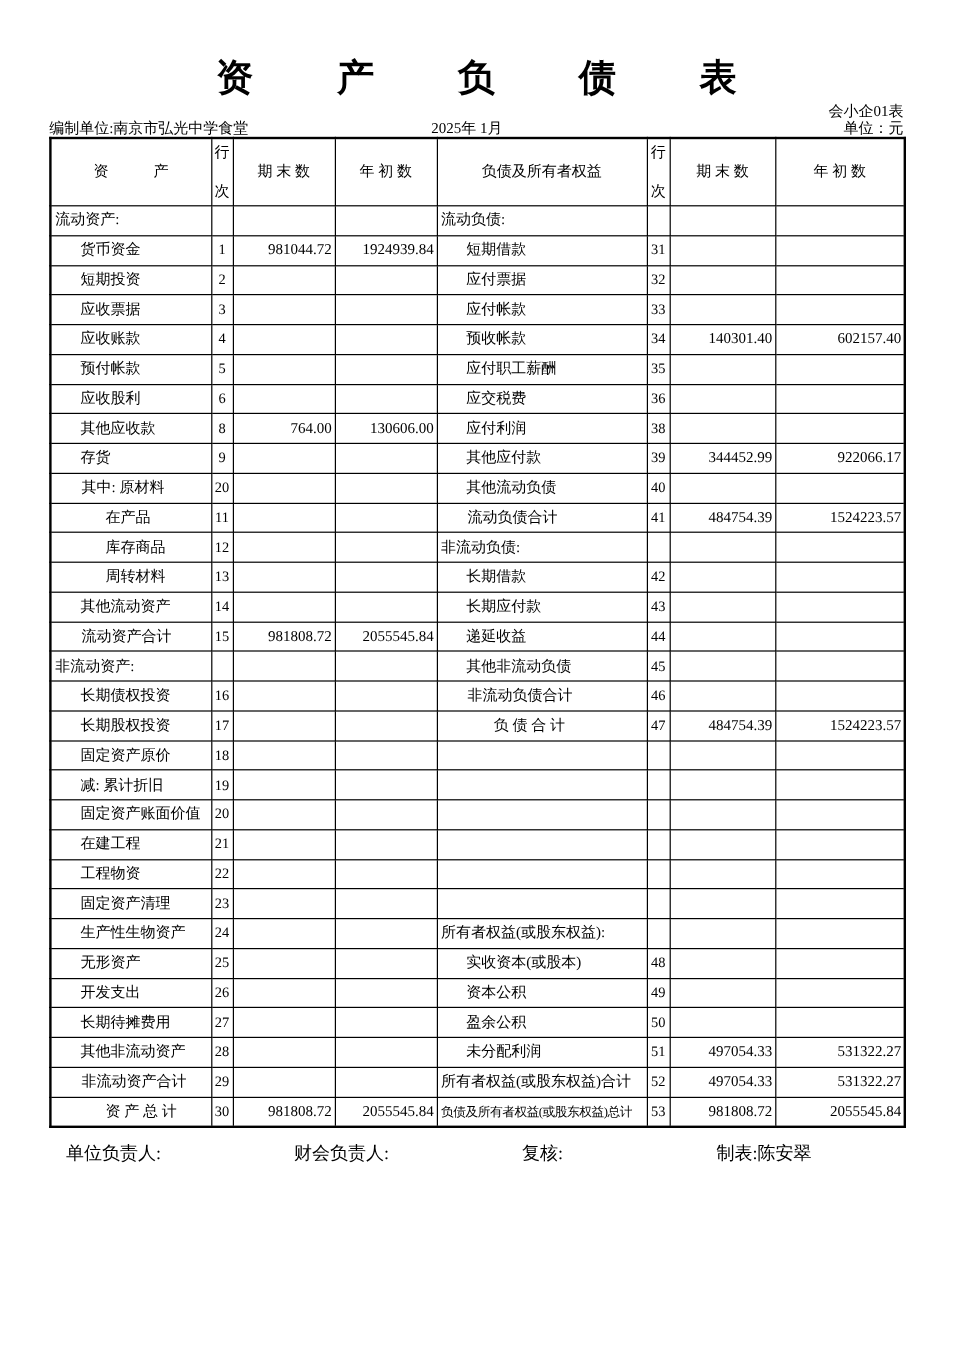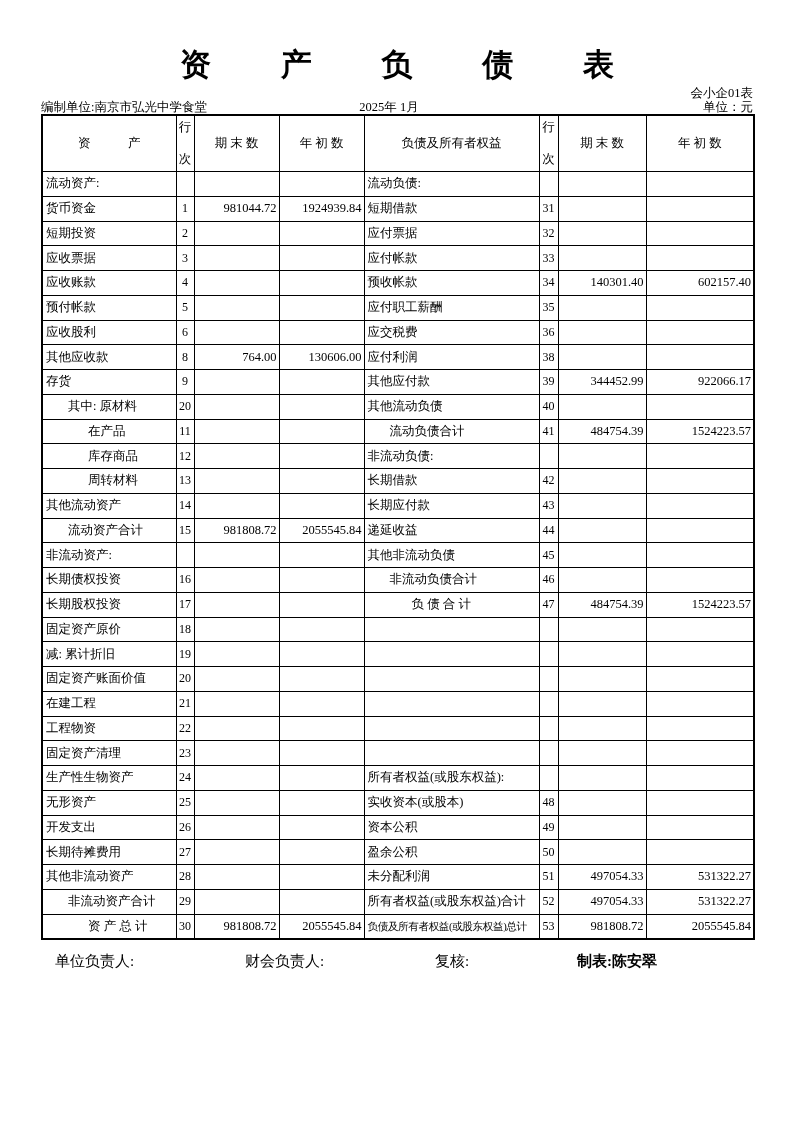--- a/index.html
+++ b/index.html
@@ -41,32 +41,32 @@
   .bs thead th { text-align:center; }
   .lineno-h div {
     display:flex; flex-direction:column; justify-content:space-between;
     align-items:center; height:49px; padding:0; margin:3px 0;
   }
   .bs tbody tr { height:24.75px; }
   td.name { text-align:left; }
   td.no   { text-align:center; font-size:12px; }
   td.amt  { text-align:right; padding-right:2px; }
   td.ind0 { padding-left:3px; }
-  td.ind1 { padding-left:3px; }
+  td.ind1 { padding-left:24px; }
   td.ind2 { padding-left:25px; }
   td.ind3 { padding-left:47px; }
   td.ind4 { padding-left:45px; }
   td.name span.tight { font-size:10.6px; letter-spacing:-0.4px; }
 
   .signers { position:relative; width:712px; height:22px; margin-top:12px; font-size:15px; }
   .signers span { position:absolute; top:0; white-space:nowrap; }
   .sg1 { left:14px; }
   .sg2 { left:204px; }
   .sg3 { left:394px; }
-  .sg4 { left:536px;font-weight:bold; }
+  .sg4 { left:556px; }
 </style>
 </head>
 <body>
 
 <div class="page">
 
   <div class="title">资 产 负 债 表</div>
 
   <div class="form-no">会小企01表</div>
 

